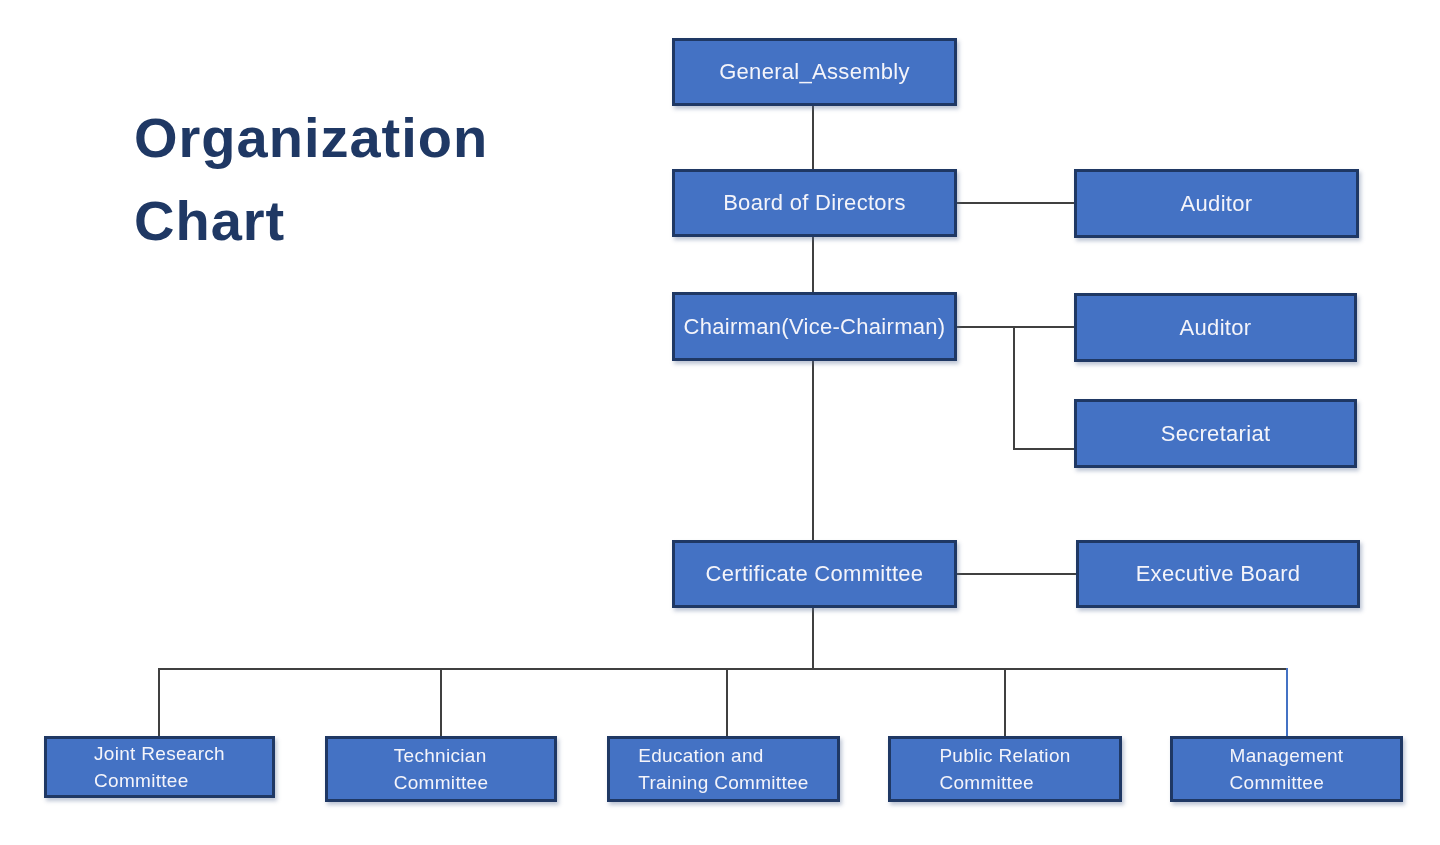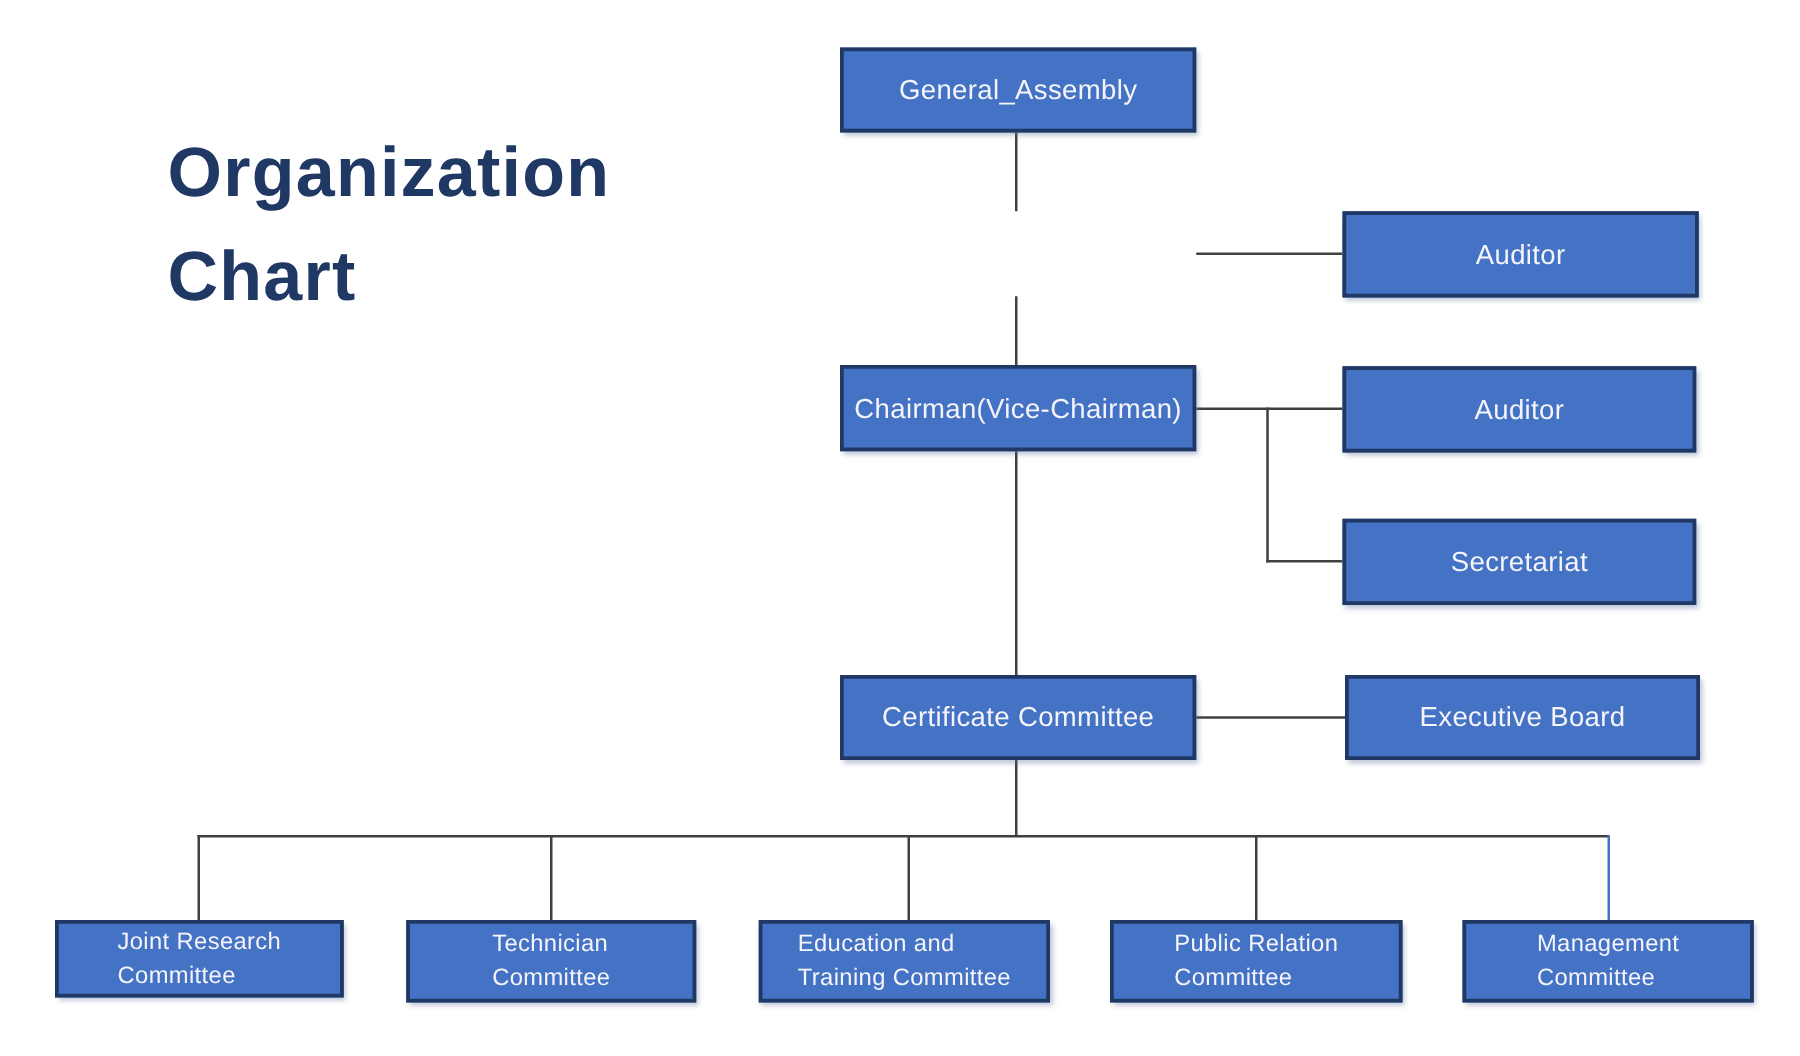--- a/index.html
+++ b/index.html
@@ -51,21 +51,21 @@
     line-height: 27px;
   }
   .node.small .node-label {
     text-align: left;
   }
   #n-general     { left: 672px;  top: 38px;  width: 285px; height: 68px; }
   #n-board       { left: 672px;  top: 169px; width: 285px; height: 68px; }
   #n-auditor1    { left: 1074px; top: 169px; width: 285px; height: 69px; }
   #n-chairman    { left: 672px;  top: 292px; width: 285px; height: 69px; align-items: center; }
   #n-auditor2    { left: 1074px; top: 293px; width: 283px; height: 69px; }
-  #n-secretariat { left: 1074px; top: 415px; width: 283px; height: 69px; }
+  #n-secretariat { left: 1074px; top: 399px; width: 283px; height: 69px; }
   #n-certificate { left: 672px;  top: 540px; width: 285px; height: 68px; }
   #n-executive   { left: 1076px; top: 540px; width: 284px; height: 68px; }
   #n-joint       { left: 44px;   top: 736px; width: 231px; height: 62px; }
   #n-technician  { left: 325px;  top: 736px; width: 232px; height: 66px; }
   #n-education   { left: 607px;  top: 736px; width: 233px; height: 66px; }
   #n-public      { left: 888px;  top: 736px; width: 234px; height: 66px; justify-content: center; }
   #n-management  { left: 1170px; top: 736px; width: 233px; height: 66px; align-items: center; }
   
   .line {
     position: absolute;
@@ -108,20 +108,23 @@
   <div class="line" id="l-rail"></div>
   <div class="line" id="l-d1"></div>
   <div class="line" id="l-d2"></div>
   <div class="line" id="l-d3"></div>
   <div class="line" id="l-d4"></div>
   <div class="line accent" id="l-d5"></div>
 
   <div class="node" id="n-general">
     <span class="node-label">General_Assembly</span>
   </div>
+  <div class="node" id="n-board">
+    <span class="node-label">Board of Directors</span>
+  </div>
   <div class="node" id="n-auditor1">
     <span class="node-label">Auditor</span>
   </div>
   <div class="node" id="n-chairman">
     <span class="node-label">Chairman(Vice-Chairman)</span>
   </div>
   <div class="node" id="n-auditor2">
     <span class="node-label">Auditor</span>
   </div>
   <div class="node" id="n-secretariat">

